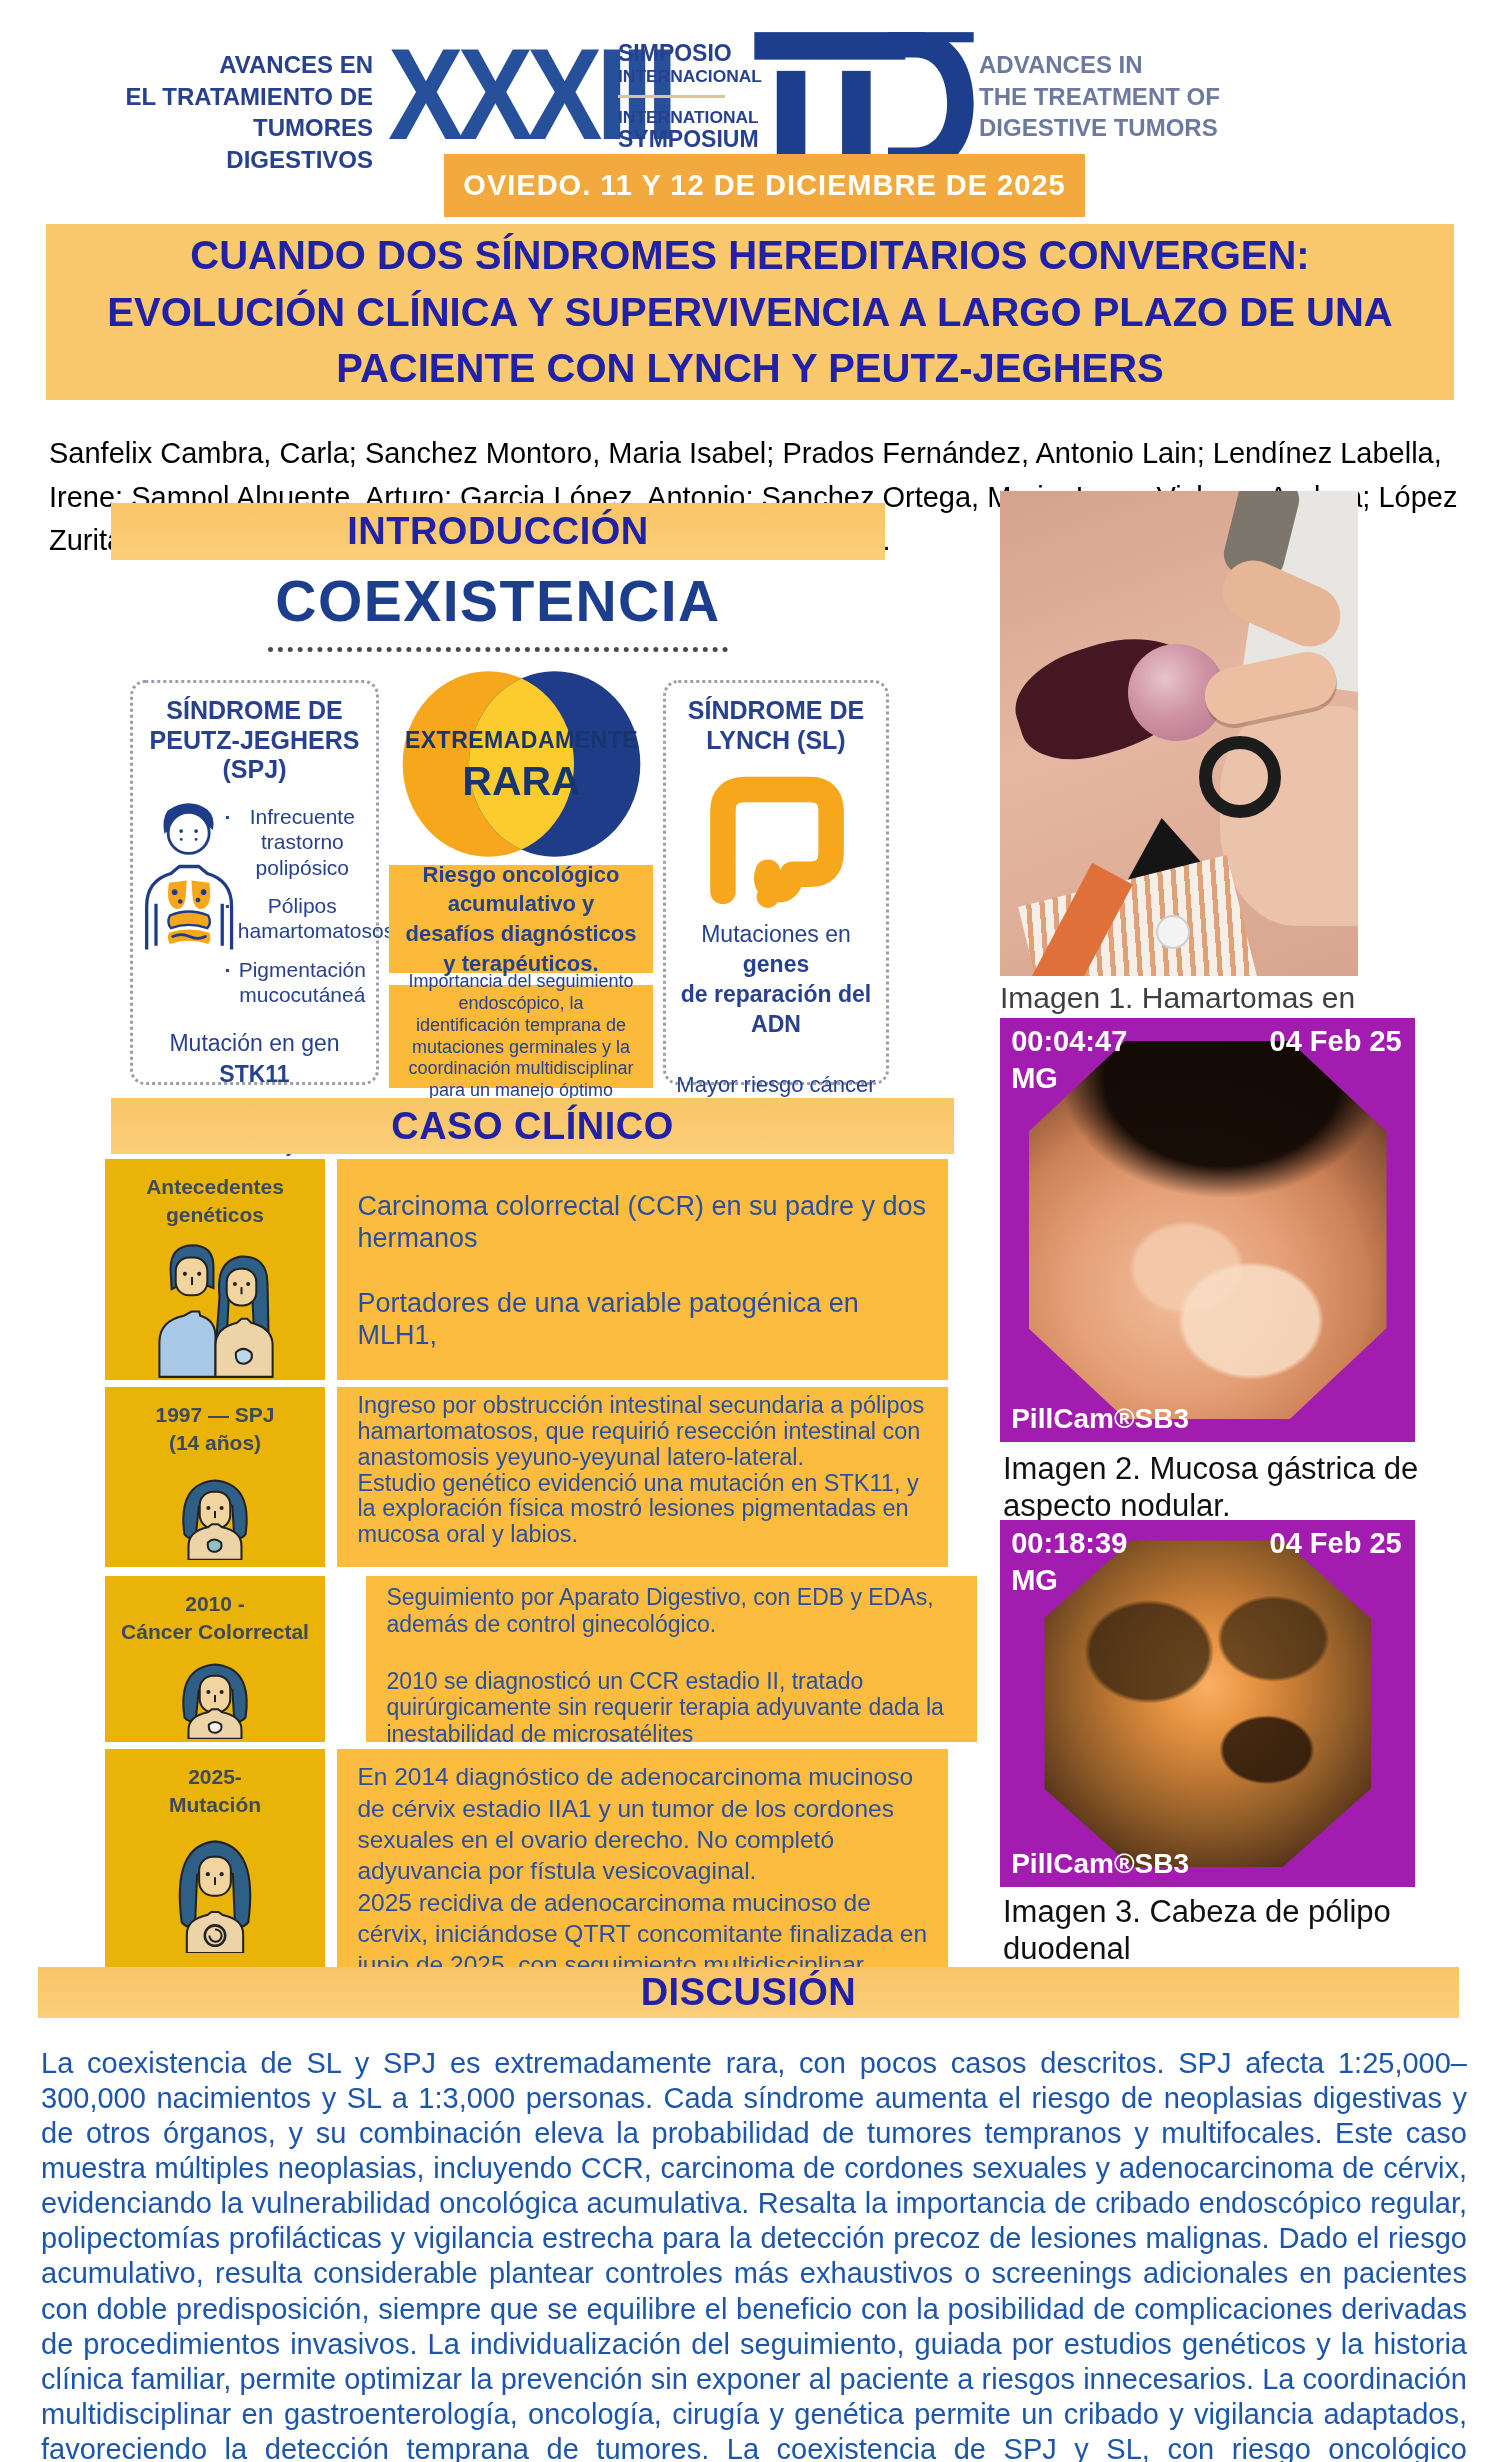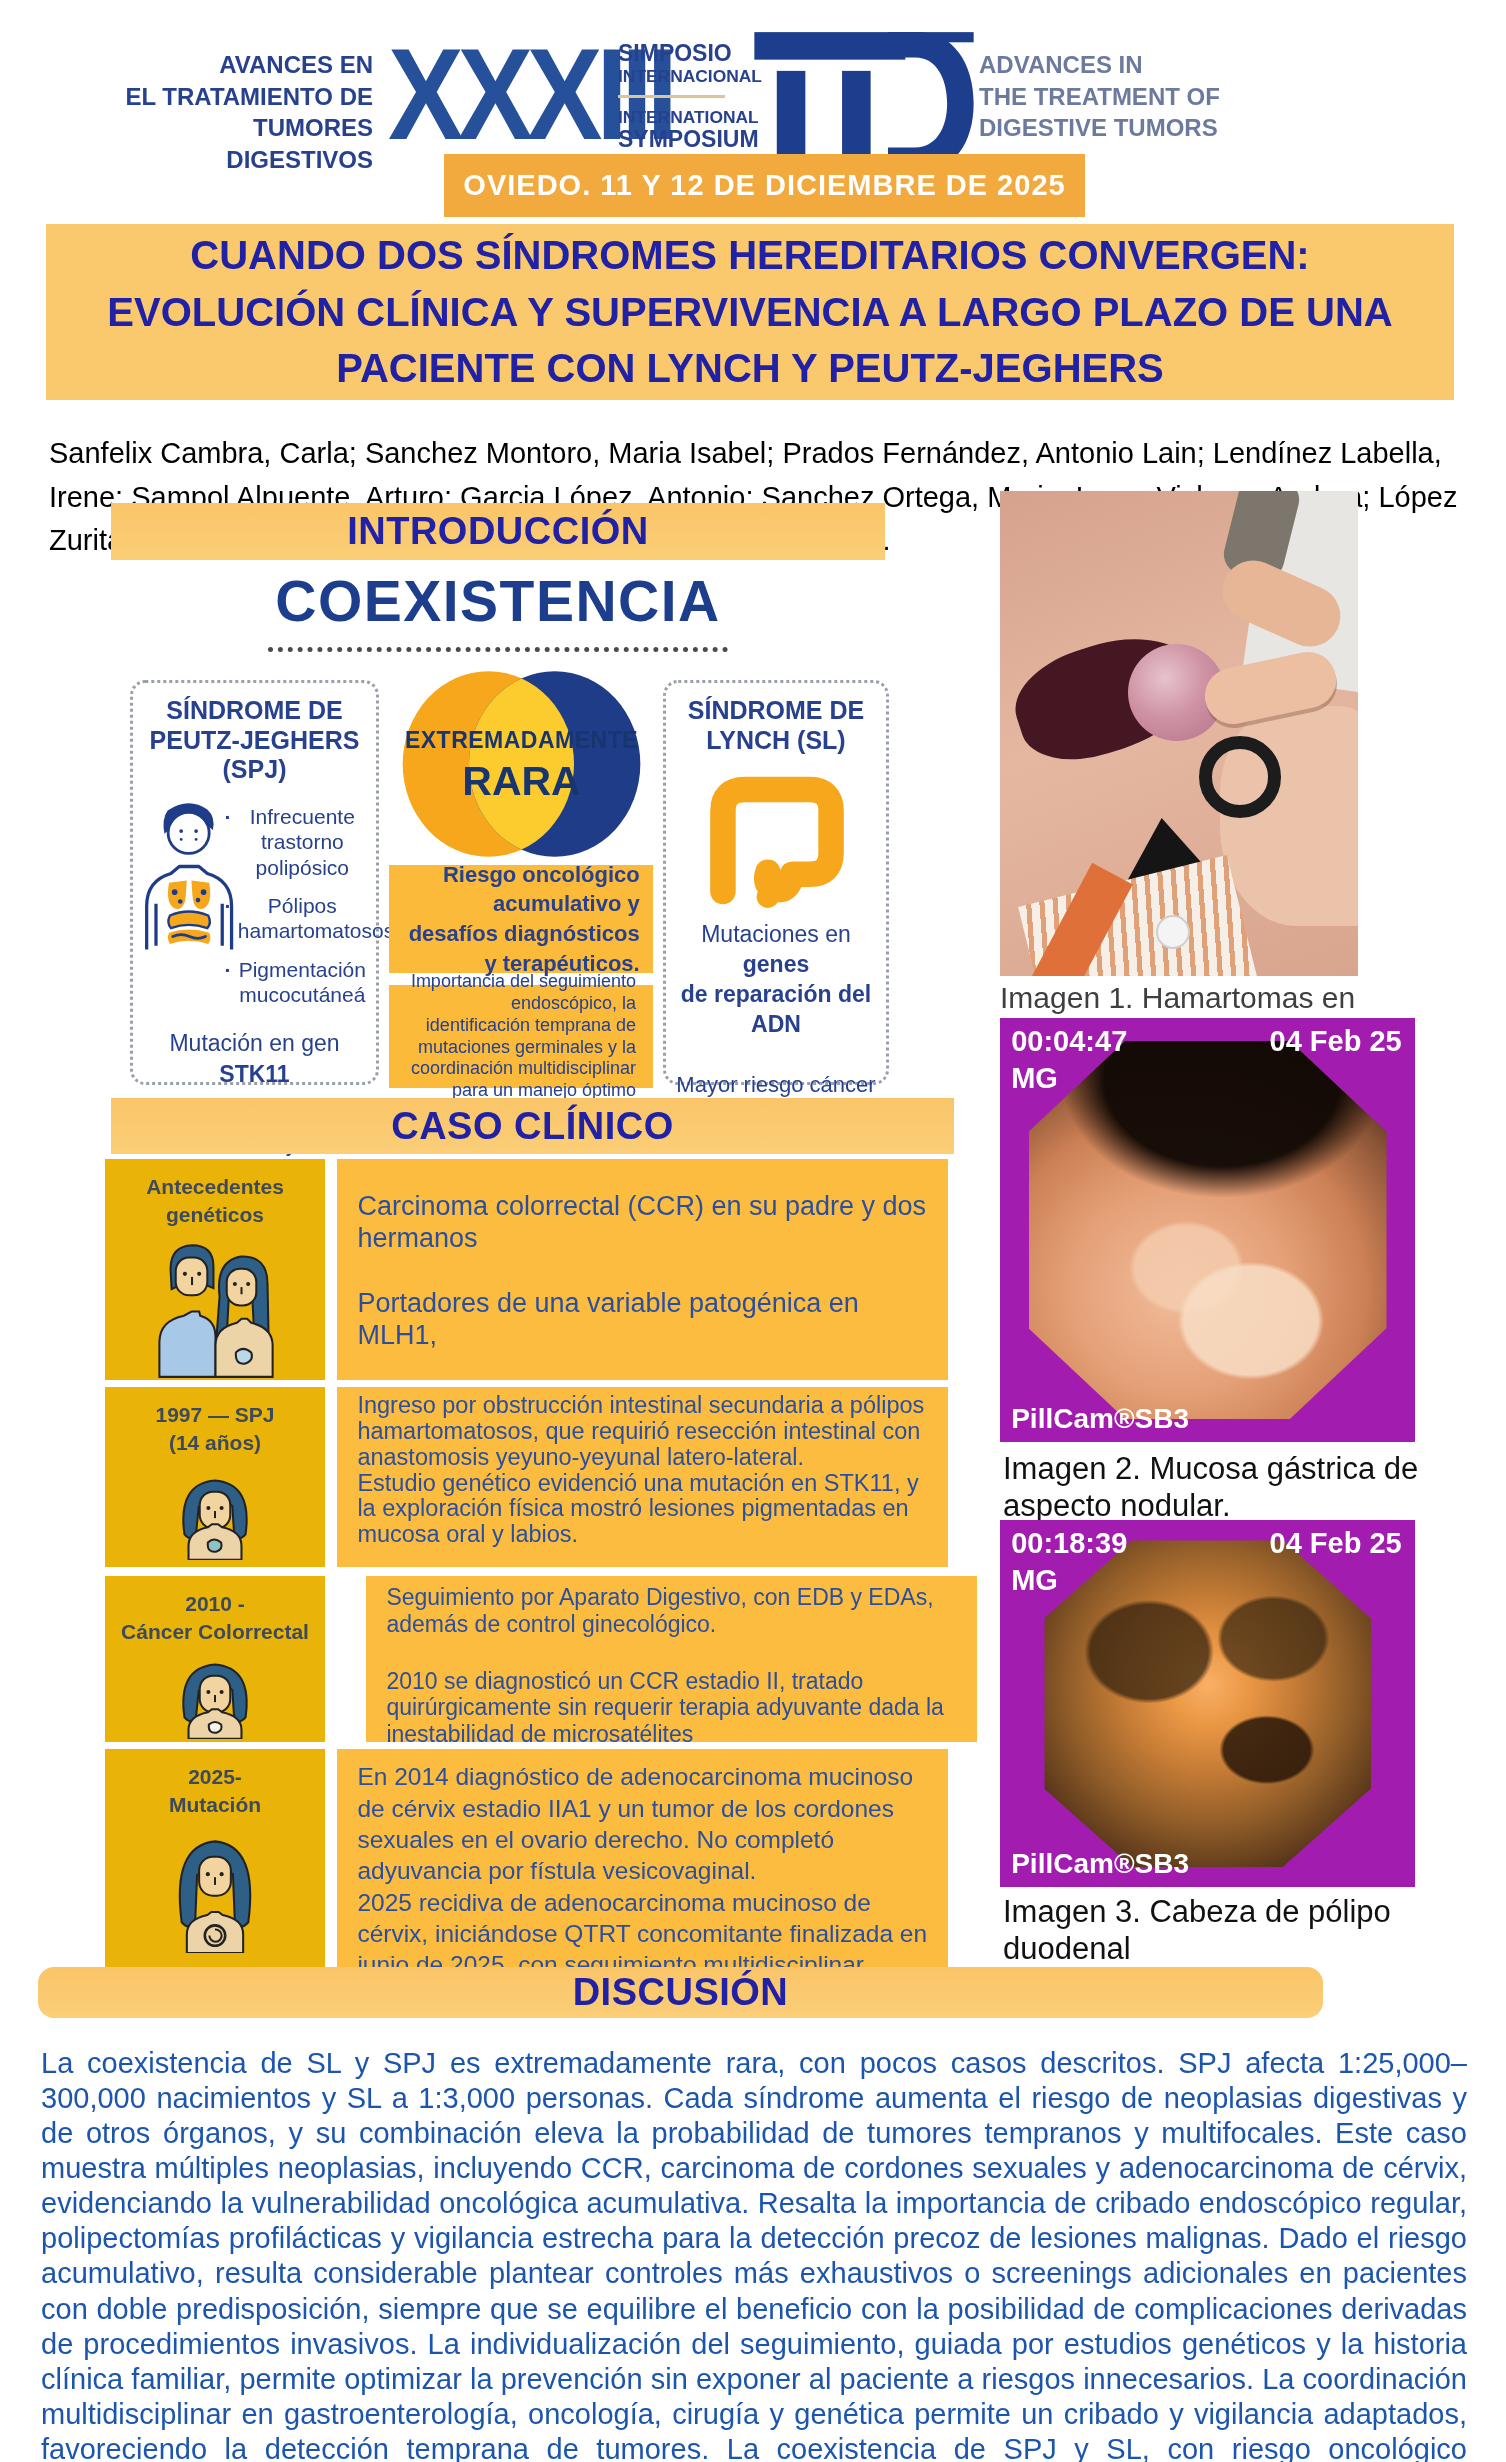--- a/index.html
+++ b/index.html
@@ -28,21 +28,21 @@
              display:flex;align-items:center;justify-content:center;}
   .title-box .t{color:#2121a6;font-weight:bold;font-size:40px;line-height:1.42;
                 text-align:center;padding:0 36px;}
   .authors{left:49px;top:432px;width:1421px;color:#000;font-size:29px;line-height:1.5;}
 
   
   .bar{background:linear-gradient(180deg,#fac568,#fbce78);display:flex;align-items:center;justify-content:center;}
   .bar .bt{color:#2121a6;font-weight:bold;font-size:38px;letter-spacing:0.5px;}
   .bar-intro{left:111px;top:503px;width:774px;height:57px;}
   .bar-caso{left:111px;top:1098px;width:843px;height:56px;}
-  .bar-disc{left:38px;top:1967px;width:1285px;height:51px;border-radius:16px;}
+  .bar-disc{left:38px;top:1967px;width:1421px;height:51px;}
 
   
   .coex{left:112px;top:568px;width:772px;text-align:center;}
   .coex .h{color:#1d3e8c;font-weight:bold;font-size:57px;letter-spacing:1.5px;}
   .coex .dots{margin:13.3px auto 0;width:460px;border-bottom:5.6px dotted #4a4a4a;}
 
   .dashed-box{border:3.1px dotted #99a0ab;border-radius:15.3px;background:#fff;
               box-sizing:border-box;padding:13.3px 9.2px;color:#27418e;text-align:center;}
   .box-spj{left:130px;top:680px;width:249px;height:405px;}
   .box-lynch{left:663px;top:680px;width:226px;height:405px;}
@@ -53,21 +53,21 @@
   .bullets .b::before{content:"·";position:absolute;left:-13.3px;top:0;font-weight:bold;}
   .spj-small{font-size:23px;line-height:1.35;margin-top:7.2px;}
   .lynch-text{font-size:23px;line-height:1.3;margin-top:5.1px;}
   .lynch-risk{font-size:22px;line-height:1.3;margin-top:31px;}
 
   .venn{left:394px;top:667px;width:255px;height:194px;}
   .venn-label{position:absolute;width:100%;text-align:center;color:#17356f;}
   .venn-l1{top:60px;font-size:23px;font-weight:bold;letter-spacing:0.5px;}
   .venn-l2{top:91px;font-size:41px;font-weight:bold;}
   .midbox{left:389px;top:865px;width:264px;background:#fbba3a;color:#27418e;
-          box-sizing:border-box;text-align:right;display:flex;align-items:center;justify-content:center;}
+          box-sizing:border-box;text-align:center;display:flex;align-items:center;justify-content:center;}
   .midbox1{height:108px;font-size:22px;font-weight:bold;line-height:1.35;padding:0 13.3px;}
   .midbox2{top:985px;height:103px;font-size:18px;line-height:1.22;padding:0 17px;}
 
   
   .trow-cream{background:#eab308;box-sizing:border-box;text-align:center;
               color:#3d4a5c;font-weight:bold;}
   .trow-cream .lab{font-size:21px;line-height:1.3;padding-top:14.3px;}
   .obox{background:#fbbc3f;color:#2b4f9e;box-sizing:border-box;}
   .obox p{margin:0;}
   .cream1{left:105px;top:1159px;width:220px;height:221px;}

